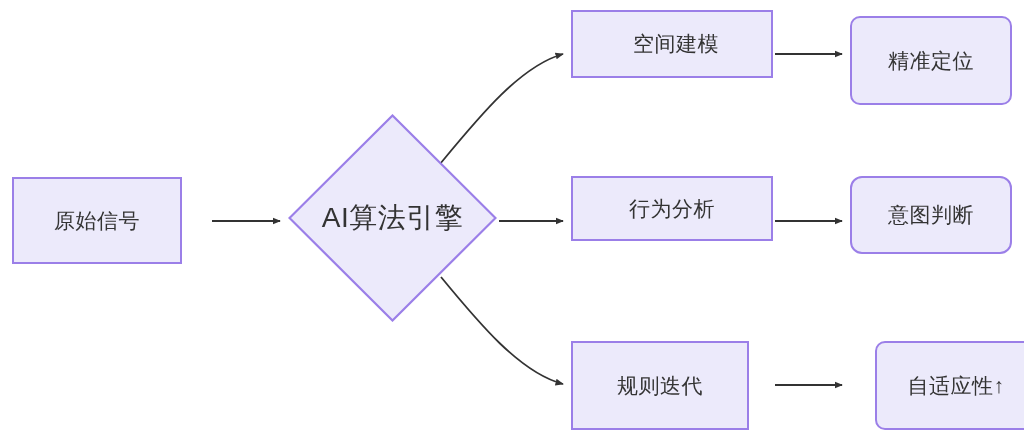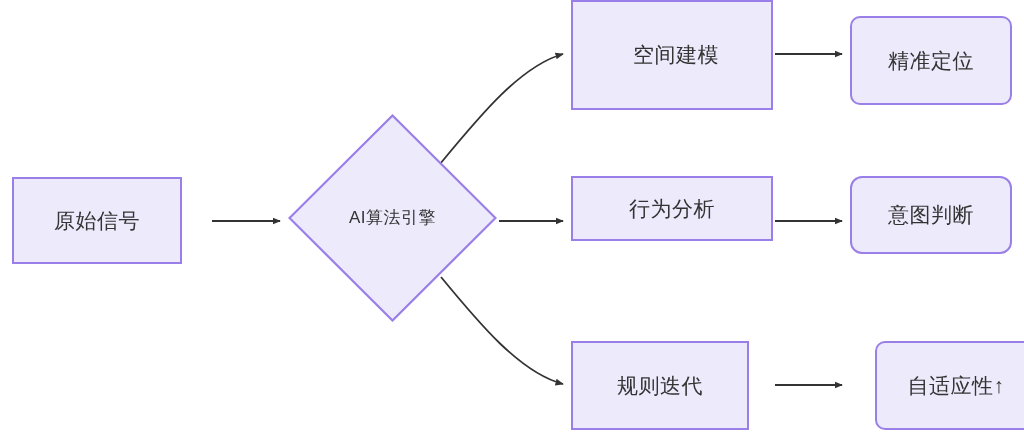--- a/index.html
+++ b/index.html
@@ -54,21 +54,21 @@
     position: absolute;
     left: 0;
     top: 0;
     width: 100%;
     height: 100%;
   }
   .diamond-label {
     position: relative;
     z-index: 1;
     color: #333333;
-    font-size: 17px;
+    font-size: 28px;
     white-space: nowrap;
     letter-spacing: 0.5px;
   }
 </style>
 </head>
 <body>
 
 <div id="diagram">
 
   <svg id="edges" viewBox="0 0 1024 440" xmlns="http://www.w3.org/2000/svg">
@@ -92,21 +92,21 @@
     <span>原始信号</span>
   </div>
 
   <div class="node diamond-wrap" style="left: 288px; top: 114px; width: 209px; height: 208px;">
     <svg class="diamond-shape" viewBox="0 0 209 208" preserveAspectRatio="none" xmlns="http://www.w3.org/2000/svg">
       <polygon points="104.5,1.5 207.5,104 104.5,206.5 1.5,104" fill="#ECEAFB" stroke="#9B7FE8" stroke-width="2.2"></polygon>
     </svg>
     <span class="diamond-label">AI算法引擎</span>
   </div>
 
-  <div class="node" style="left: 571px; top: 0; width: 202px; height: 110px; padding-left: 8px;">
+  <div class="node" style="left: 571px; top: 10px; width: 202px; height: 68px; padding-left: 8px;">
     <span>空间建模</span>
   </div>
 
   <div class="node" style="left: 571px; top: 176px; width: 202px; height: 65px;">
     <span>行为分析</span>
   </div>
 
   <div class="node" style="left: 571px; top: 341px; width: 178px; height: 89px;">
     <span>规则迭代</span>
   </div>

